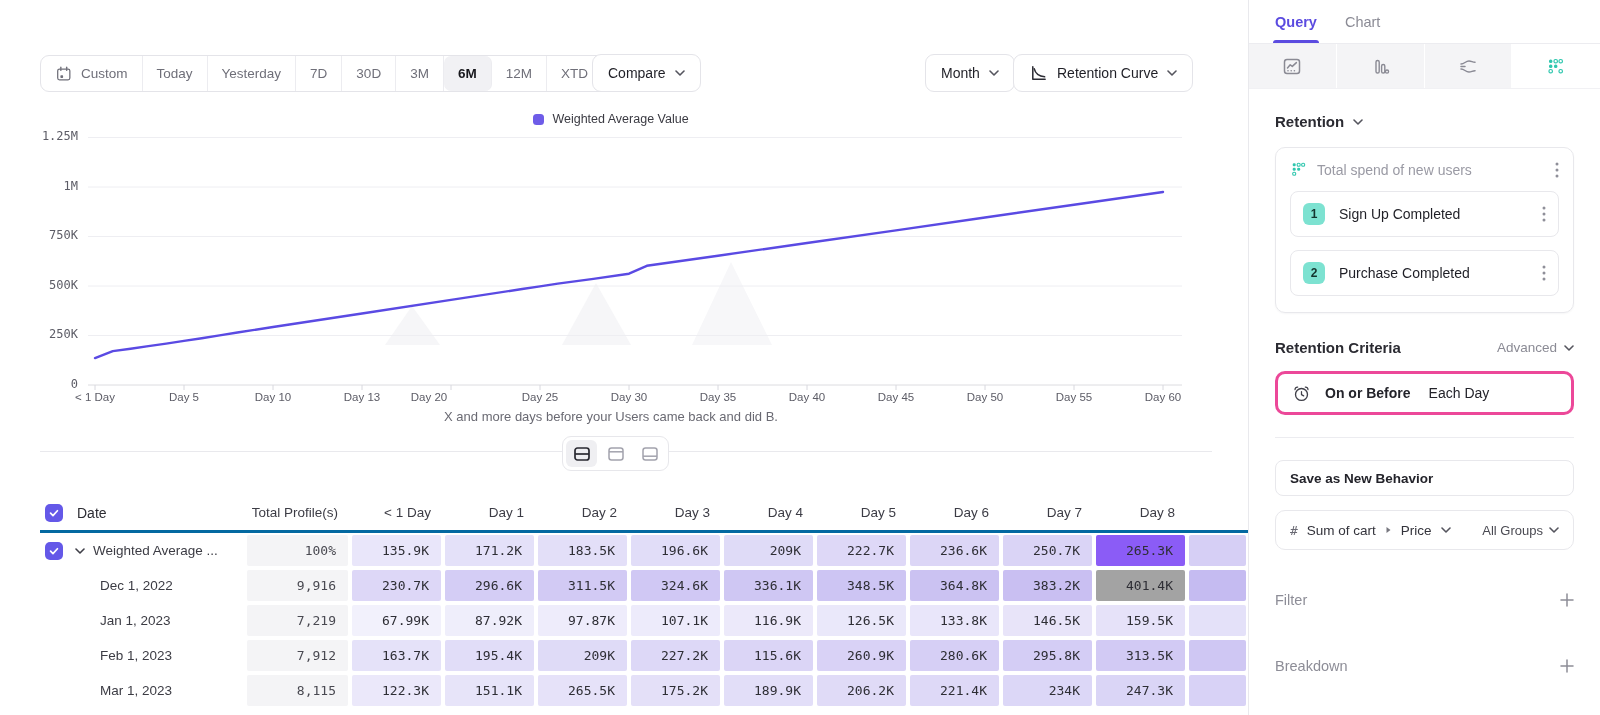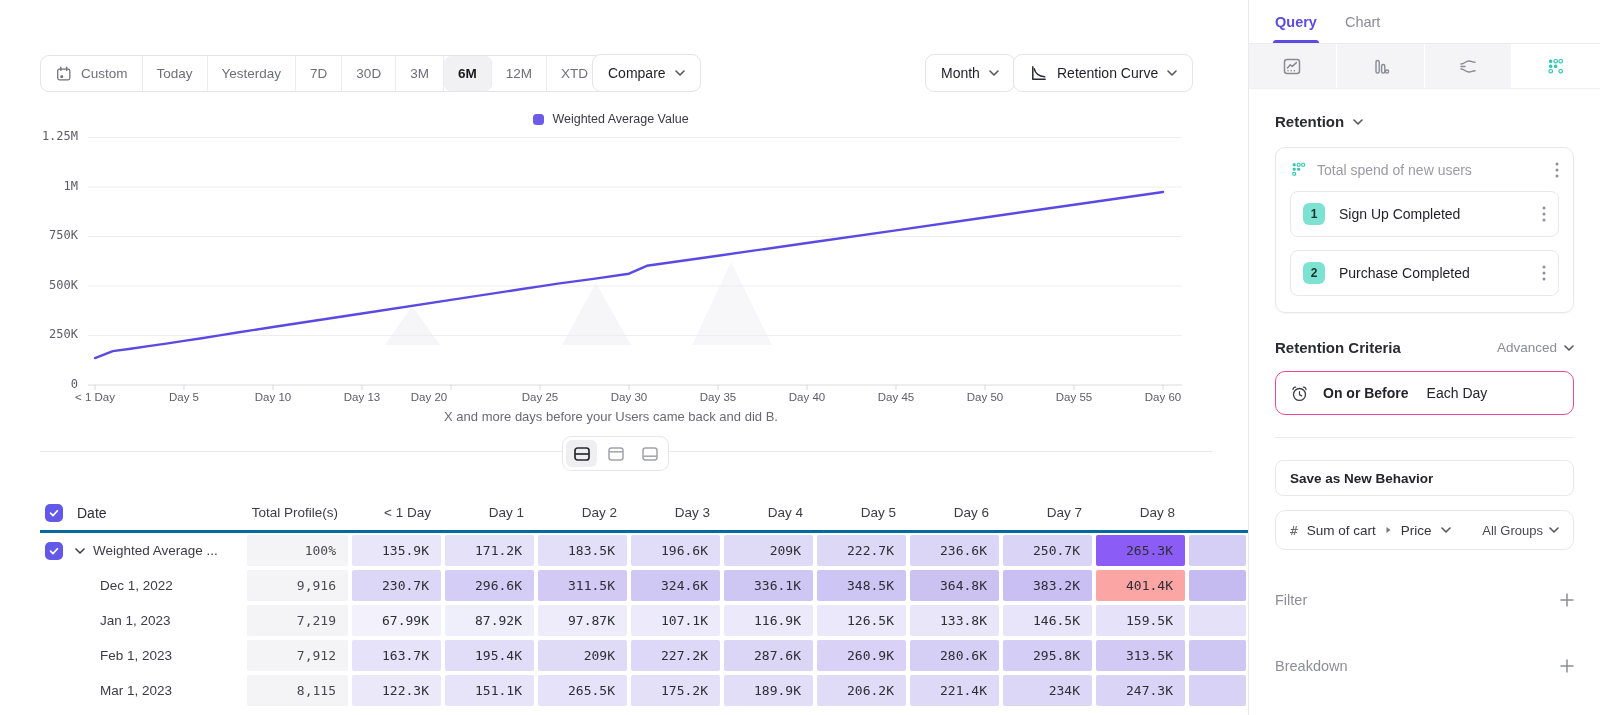--- a/index.html
+++ b/index.html
@@ -73,21 +73,21 @@
   .card-head { display:flex; align-items:center; gap:10px; color:#9a9aa4; font-size:14px; }
   .kebab { margin-left:auto; cursor:pointer; display:flex; }
   .event { display:flex; align-items:center; gap:14px; border:1px solid #e8e8ec; border-radius:8px;
     height:46px; padding:0 12px; margin-top:13px; background:#fff; cursor:pointer; }
   .badge { width:22px; height:22px; border-radius:6px; background:#7de2d1; color:#14342e; font-size:12px;
     font-weight:700; display:flex; align-items:center; justify-content:center; }
   .ev-lbl { font-size:14px; font-weight:500; color:#1f1f26; }
   .crit-row { margin-top:26px; display:flex; align-items:center; justify-content:space-between; }
   .crit-lbl { font-size:15px; font-weight:700; color:#2b2b32; }
   .crit-adv { display:flex; align-items:center; gap:7px; font-size:13.5px; color:#8b8b95; cursor:pointer; }
-  .timing { margin-top:15px; border:1px solid #ec4899; border-radius:10px; height:44px; display:flex;
+  .timing { margin-top:15px; border:3px solid #ec4899; border-radius:10px; height:44px; display:flex;
     align-items:center; gap:14px; padding:0 14px; cursor:pointer; }
   .timing .t1 { font-size:14px; font-weight:600; color:#23232a; }
   .timing .t2 { font-size:14px; color:#23232a; margin-left:4px; }
   .divider { margin-top:22px; border-top:1px solid #ececf0; }
   .save { margin-top:22px; border:1px solid #e8e8ec; border-radius:8px; height:36px; display:flex;
     align-items:center; padding:0 14px; font-size:13.5px; font-weight:600; color:#23232a; cursor:pointer; }
   .measure { margin-top:14px; border:1px solid #e8e8ec; border-radius:10px; height:40px; display:flex;
     align-items:center; gap:9px; padding:0 14px; font-size:13.5px; color:#33333b; cursor:pointer; }
   .measure .hash { color:#6a6a74; font-family:"DejaVu Sans Mono", monospace; font-size:13px; }
   .measure .grp { margin-left:auto; display:flex; align-items:center; gap:6px; font-size:13px; color:#4a4a52; }
@@ -335,21 +335,21 @@
         <div class="cell">
           <div class="pad" style="background:rgb(205,197,243)">348.5K</div>
         </div>
         <div class="cell">
           <div class="pad" style="background:rgb(203,194,242)">364.8K</div>
         </div>
         <div class="cell">
           <div class="pad" style="background:rgb(201,191,242)">383.2K</div>
         </div>
         <div class="cell">
-          <div class="pad" style="background:#fca5a5">401.4K</div>
+          <div class="pad" style="background:#a3a3a3">401.4K</div>
         </div>
         <div class="cell">
           <div class="pad" style="background:rgb(197,187,241)"></div>
         </div>
       </div>
       <div class="trow">
         <div class="dcell" style="padding-left: 60px;">
           <span class="lbl">Jan 1, 2023</span>
         </div>
         <div class="cell">
@@ -399,21 +399,21 @@
         <div class="cell">
           <div class="pad" style="background:rgb(225,221,248)">195.4K</div>
         </div>
         <div class="cell">
           <div class="pad" style="background:rgb(223,219,247)">209K</div>
         </div>
         <div class="cell">
           <div class="pad" style="background:rgb(221,216,247)">227.2K</div>
         </div>
         <div class="cell">
-          <div class="pad" style="background:rgb(219,213,246)">287.6K</div>
+          <div class="pad" style="background:rgb(219,213,246)">115.6K</div>
         </div>
         <div class="cell">
           <div class="pad" style="background:rgb(217,210,246)">260.9K</div>
         </div>
         <div class="cell">
           <div class="pad" style="background:rgb(214,207,245)">280.6K</div>
         </div>
         <div class="cell">
           <div class="pad" style="background:rgb(212,205,245)">295.8K</div>
         </div>

